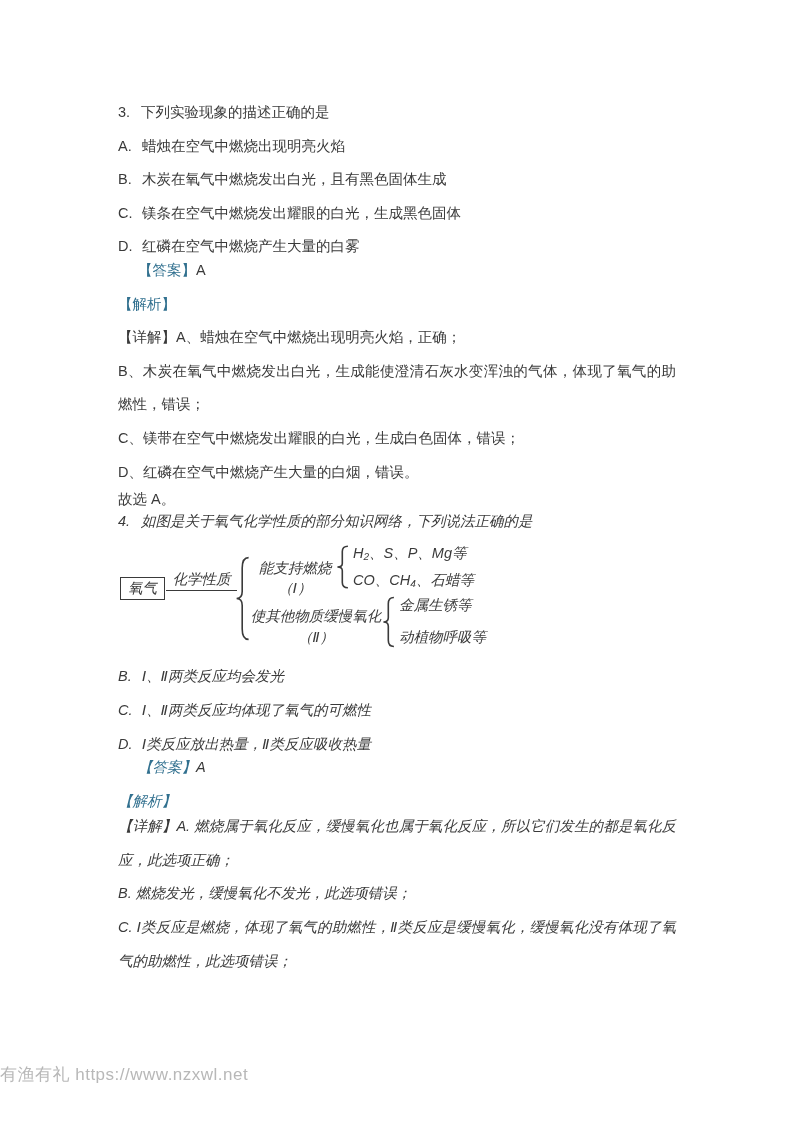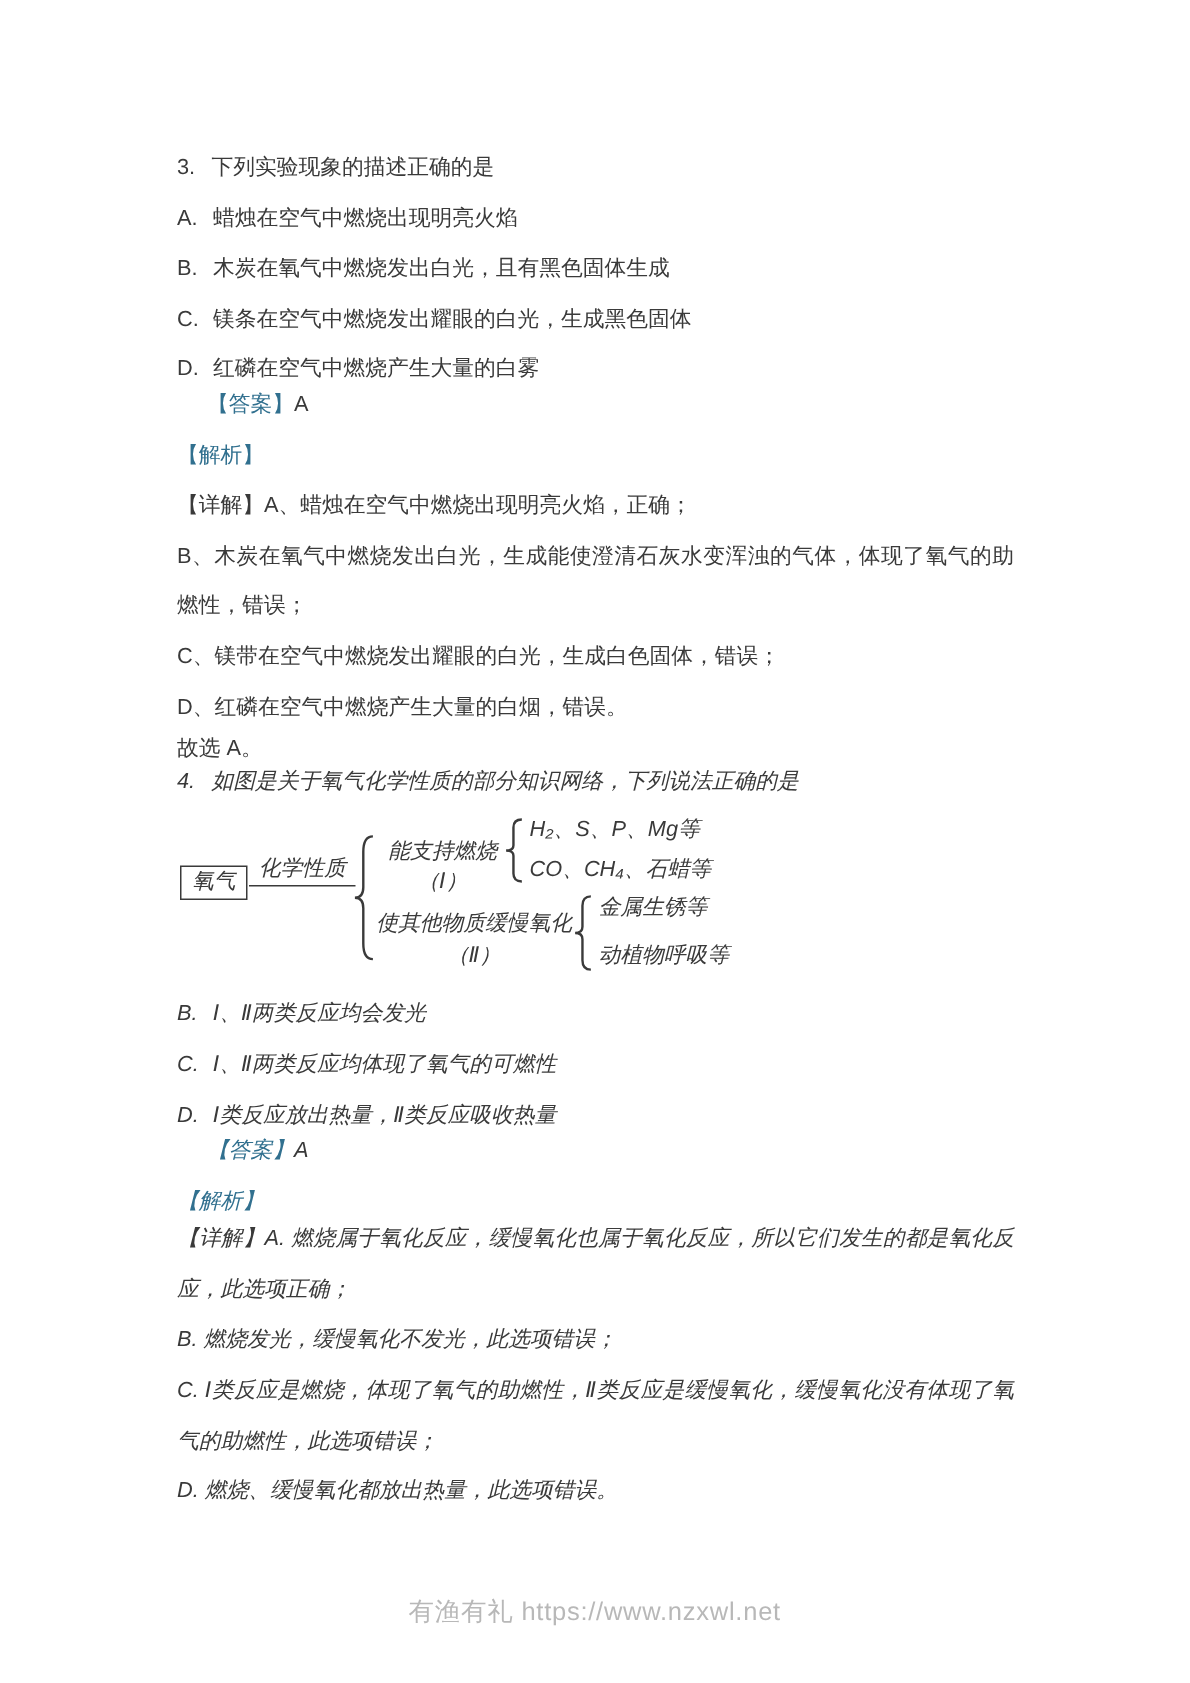--- a/index.html
+++ b/index.html
@@ -56,21 +56,21 @@
   .branch-label { position: absolute; text-align: center; }
   .b1 { left: 130px; top: 16px; width: 94px;  line-height: 20px; }
   .b2 { left: 132px; top: 64px; width: 132px; line-height: 21px; }
   .items { position: absolute; white-space: nowrap; }
   .i1 { left: 235px; top: -2px; line-height: 27px; }
   .i2 { left: 281px; top: 47px; line-height: 32px; }
 
   .footer {
     position: absolute;
     left: 0; top: 1063px; width: 793px;
-    text-align: center;
+    text-align: left;
     color: var(--mark);
     font-size: 17px;
     letter-spacing: 0.5px;
   }
 </style>
 </head>
 <body>
 
 <div class="content">
 
@@ -137,17 +137,16 @@
     <p class="line"><span class="opt-label">B.</span><span>Ⅰ、Ⅱ两类反应均会发光</span></p>
     <p class="line"><span class="opt-label">C.</span><span>Ⅰ、Ⅱ两类反应均体现了氧气的可燃性</span></p>
     <p class="line"><span class="opt-label">D.</span><span>Ⅰ类反应放出热量，Ⅱ类反应吸收热量</span></p>
 
     <p class="line answer-line"><span class="blue">【答案】</span><span>A</span></p>
     <p class="line"><span class="blue">【解析】</span></p>
 
     <p class="para exp-tight">【详解】A. 燃烧属于氧化反应，缓慢氧化也属于氧化反应，所以它们发生的都是氧化反应，此选项正确；</p>
     <p class="para">B. 燃烧发光，缓慢氧化不发光，此选项错误；</p>
     <p class="para">C. Ⅰ类反应是燃烧，体现了氧气的助燃性，Ⅱ类反应是缓慢氧化，缓慢氧化没有体现了氧气的助燃性，此选项错误；</p>
-    <p class="para">D. 燃烧、缓慢氧化都放出热量，此选项错误。</p>
   </section>
 </div>
 
 <div class="footer">有渔有礼 https://www.nzxwl.net</div>
 
 </body></html>

